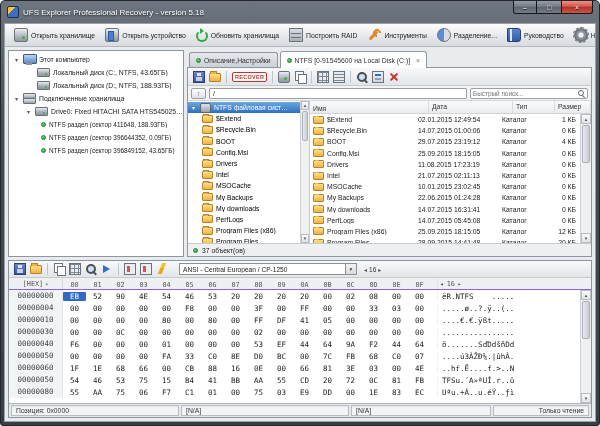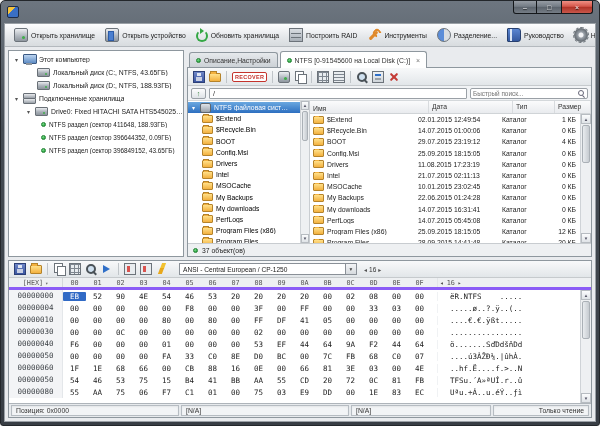--- a/index.html
+++ b/index.html
@@ -156,31 +156,31 @@
   .hex-toolbar{height:17px;flex:0 0 auto;display:flex;align-items:center;padding:0 3px;gap:1px;
     background:linear-gradient(#f8f9fa,#e2e6e9);border-bottom:1px solid #c6cacd;}
   .combo{height:12px;width:178px;border:1px solid #8a9097;background:#fff;display:flex;align-items:center;margin-left:8px;}
   .combo-text{flex:1;font-size:6.6px;color:#222;padding-left:3px;white-space:nowrap;overflow:hidden;}
   .combo-btn{width:11px;height:100%;border-left:1px solid #8a9097;background:linear-gradient(#f4f5f7,#d6dade);
     display:flex;align-items:center;justify-content:center;font-size:5.5px;color:#444;}
   .spinner{display:flex;align-items:center;gap:2px;margin-left:6px;font-size:6.5px;color:#333;}
   .spin-arrow{font-size:6px;color:#555;}
 
   .hex-grid{flex:1;background:#fff;display:flex;flex-direction:column;position:relative;min-height:0;overflow:hidden;}
-  .hex-header{height:12px;flex:0 0 auto;display:flex;align-items:center;background:#eef0f2;border-bottom:3px solid #8b5cf6;
+  .hex-header{height:12px;flex:0 0 auto;display:flex;align-items:flex-end;background:#eef0f2;border-bottom:1px solid #8b5cf6;
     font-family:"DejaVu Sans Mono",monospace;font-size:6.8px;color:#555;}
   .hxgut{width:54px;flex:0 0 auto;display:flex;align-items:center;justify-content:center;gap:2px;border-right:1px solid #d4d8db;height:100%;}
   .hxcols{display:flex;flex:0 0 auto;}
   .hxcol{width:23px;text-align:center;}
   .hxascii-h{margin-left:6px;width:95px;display:flex;align-items:center;gap:3px;padding-left:2px;border-left:1px solid #e2e5e8;height:100%;}
   .hxrow{display:flex;align-items:center;height:12px;font-family:"DejaVu Sans Mono",monospace;font-size:7.5px;color:#222;}
   .hxaddr{width:54px;flex:0 0 auto;text-align:center;background:#f3f4f6;color:#3a3f44;height:100%;line-height:12px;border-right:1px solid #e4e7ea;}
   .hxb{width:23px;flex:0 0 auto;text-align:center;}
   .hxb.sel{background:#316ac5;color:#fff;border-radius:1px;}
-  .hxascii{margin-left:6px;width:95px;white-space:pre;overflow:hidden;border-left:1px solid #f0f2f4;padding-left:12px;}
+  .hxascii{margin-left:6px;width:95px;white-space:pre;overflow:hidden;border-left:1px solid #f0f2f4;padding-left:4px;}
 
   .hex-status{height:14px;flex:0 0 auto;display:flex;align-items:stretch;gap:2px;padding:1px 2px;
     border-top:1px solid #aeb4ba;background:#e7eaed;font-size:6.8px;color:#333;}
   .hseg{border:1px solid #b6bcc2;background:#f2f4f6;box-shadow:inset 0 1px 2px rgba(0,0,0,.06);
     display:flex;align-items:center;padding:0 4px;white-space:nowrap;overflow:hidden;}
   .w1{width:168px;}.w2{width:168px;}.w3{width:140px;}.w4{flex:1;justify-content:flex-end;}
 
   
   .vscroll{position:absolute;width:11px;background:#eef0f2;border-left:1px solid #cfd3d7;}
   .vscroll .sbtn{position:absolute;left:0;right:0;height:10px;background:linear-gradient(#fbfcfd,#dfe3e7);
@@ -191,20 +191,21 @@
     background:linear-gradient(90deg,#e9ecef,#c6cbd0);border:1px solid #aab0b6;border-radius:2px;}
   .fs-scroll{width:9px;}
   .fs-scroll .sbtn{height:9px;}
 </style>
 </head>
 <body>
 
 <div class="window">
   <div class="titlebar">
     <span class="app-icon"></span>
+    <span class="title-text">UFS Explorer Professional Recovery - version 5.18</span>
     <div class="caption">
       <div class="cap-btn min">
           <span>–</span>
         </div>
       <div class="cap-btn max">
           <span>□</span>
         </div>
       <div class="cap-btn close">
           <span>×</span>
         </div>

